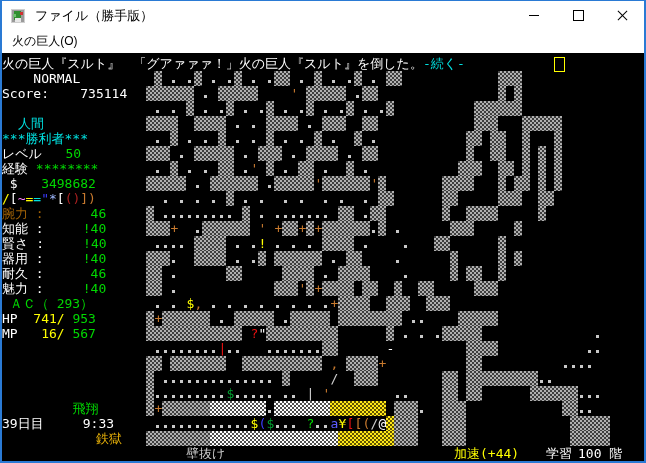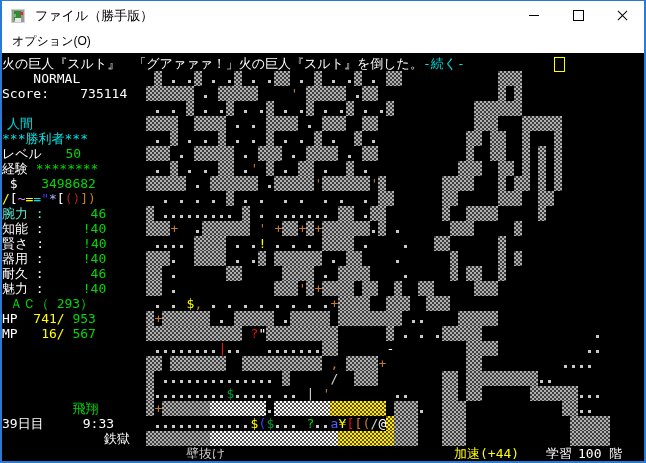--- a/index.html
+++ b/index.html
@@ -50,48 +50,48 @@
         </div>
       <div class="cap-btn">
           <div class="glyph-max"></div>
         </div>
       <div class="cap-btn">
           <div class="glyph-close"></div>
         </div>
     </div>
   </div>
   <div id="menubar">
-      <span class="menu-item">オプション(O)</span>
+      <span class="menu-item">火の巨人(O)</span>
     </div>
   <div id="game">
     <div id="message-line">
         <div class="t" style="top: 3px; left: 0px;"><span style="color: rgb(255, 255, 255);">火の巨人『スルト』　「グアァァァ！」火の巨人『スルト』を倒した。</span><span style="color: rgb(0, 224, 224);">-続く-</span></div>
         <div class="cursor" style="left: 552px; top: 4px;"></div>
       </div>
     <div id="sidebar">
         <div class="t" style="top: 18px; left: 0px;"><span style="color: rgb(255, 255, 255);">    NORMAL</span></div>
         <div class="t" style="top: 33px; left: 0px;"><span style="color: rgb(255, 255, 255);">Score:    735114</span></div>
-        <div class="t" style="top: 63px; left: 5px;"><span style="color: rgb(0, 224, 224);">人間</span></div>
+        <div class="t" style="top: 63px; left: 16px;"><span style="color: rgb(0, 224, 224);">人間</span></div>
         <div class="t" style="top: 78px; left: 0px;"><span style="color: rgb(0, 224, 224);">***勝利者***</span></div>
         <div class="t" style="top: 93px; left: 0px;"><span style="color: rgb(255, 255, 255);">レベル</span><span style="color: rgb(0, 216, 0);">   50</span></div>
         <div class="t" style="top: 108px; left: 0px;"><span style="color: rgb(255, 255, 255);">経験 </span><span style="color: rgb(0, 216, 0);">********</span></div>
         <div class="t" style="top: 123px; left: 0px;"><span style="color: rgb(255, 255, 255);"> $</span><span style="color: rgb(0, 216, 0);">   3498682</span></div>
         <div class="t" style="top: 138px; left: 0px;"><span style="color: rgb(255, 255, 0);">/</span><span style="color: rgb(255, 255, 255);">[</span><span style="color: rgb(255, 127, 255);">~</span><span style="color: rgb(255, 255, 0);">=</span><span style="color: rgb(0, 224, 224);">=</span><span style="color: rgb(60, 60, 255);">"</span><span style="color: rgb(159, 185, 255);">*</span><span style="color: rgb(255, 255, 255);">[</span><span style="color: rgb(168, 32, 32);">(</span><span style="color: rgb(168, 32, 32);">)</span><span style="color: rgb(200, 122, 46);">]</span><span style="color: rgb(200, 122, 46);">)</span></div>
-        <div class="t" style="top: 153px; left: 0px;"><span style="color: #5eead4;">腕力 :</span><span style="color: rgb(0, 216, 0);">      46</span></div>
+        <div class="t" style="top: 153px; left: 0px;"><span style="color: #a16207;">腕力 :</span><span style="color: rgb(0, 216, 0);">      46</span></div>
         <div class="t" style="top: 168px; left: 0px;"><span style="color: rgb(255, 255, 255);">知能 :</span><span style="color: rgb(0, 216, 0);">     !40</span></div>
         <div class="t" style="top: 183px; left: 0px;"><span style="color: rgb(255, 255, 255);">賢さ :</span><span style="color: rgb(0, 216, 0);">     !40</span></div>
         <div class="t" style="top: 198px; left: 0px;"><span style="color: rgb(255, 255, 255);">器用 :</span><span style="color: rgb(0, 216, 0);">     !40</span></div>
         <div class="t" style="top: 213px; left: 0px;"><span style="color: rgb(255, 255, 255);">耐久 :</span><span style="color: rgb(0, 216, 0);">      46</span></div>
         <div class="t" style="top: 228px; left: 0px;"><span style="color: rgb(255, 255, 255);">魅力 :</span><span style="color: rgb(0, 216, 0);">     !40</span></div>
         <div class="t" style="top: 243px; left: 0px;"><span style="color: rgb(0, 216, 0);"> ＡＣ（ 293）</span></div>
         <div class="t" style="top: 258px; left: 0px;"><span style="color: rgb(255, 255, 255);">HP</span><span style="color: rgb(255, 255, 0);">  741/</span><span style="color: rgb(0, 216, 0);"> 953</span></div>
         <div class="t" style="top: 273px; left: 0px;"><span style="color: rgb(255, 255, 255);">MP</span><span style="color: rgb(255, 255, 0);">   16/</span><span style="color: rgb(0, 216, 0);"> 567</span></div>
         <div class="t" style="top: 348px; left: 0px;"><span style="color: rgb(0, 216, 0);">         飛翔</span></div>
         <div class="t" style="top: 363px; left: 0px;"><span style="color: rgb(255, 255, 255);">39日目     9:33</span></div>
-        <div class="t" style="top: 378px; left: 0px;"><span style="color: #ffffff; margin-left: 8px;">            鉄獄</span></div>
+        <div class="t" style="top: 378px; left: 0px;"><span style="color: #eab308;">            鉄獄</span></div>
       </div>
     <div id="dungeon-map">
         <div class="blk" style="background-image: conic-gradient(rgb(176, 176, 176) 0deg, rgb(176, 176, 176) 25%, rgb(62, 62, 62) 0deg, rgb(62, 62, 62) 50%, rgb(176, 176, 176) 0deg, rgb(176, 176, 176) 75%, rgb(62, 62, 62) 0deg); left: 152px; top: 18px;"></div>
         <div class="dot" style="background: rgb(200, 200, 200); left: 170px; top: 27px;"></div>
         <div class="dot" style="background: rgb(200, 200, 200); left: 186px; top: 27px;"></div>
         <div class="blk" style="background-image: conic-gradient(rgb(176, 176, 176) 0deg, rgb(176, 176, 176) 25%, rgb(62, 62, 62) 0deg, rgb(62, 62, 62) 50%, rgb(176, 176, 176) 0deg, rgb(176, 176, 176) 75%, rgb(62, 62, 62) 0deg); left: 192px; top: 18px;"></div>
         <div class="dot" style="background: rgb(200, 200, 200); left: 210px; top: 27px;"></div>
         <div class="dot" style="background: rgb(200, 200, 200); left: 226px; top: 27px;"></div>
         <div class="blk" style="background-image: conic-gradient(rgb(176, 176, 176) 0deg, rgb(176, 176, 176) 25%, rgb(62, 62, 62) 0deg, rgb(62, 62, 62) 50%, rgb(176, 176, 176) 0deg, rgb(176, 176, 176) 75%, rgb(62, 62, 62) 0deg); left: 232px; top: 18px;"></div>
         <div class="dot" style="background: rgb(200, 200, 200); left: 250px; top: 27px;"></div>

